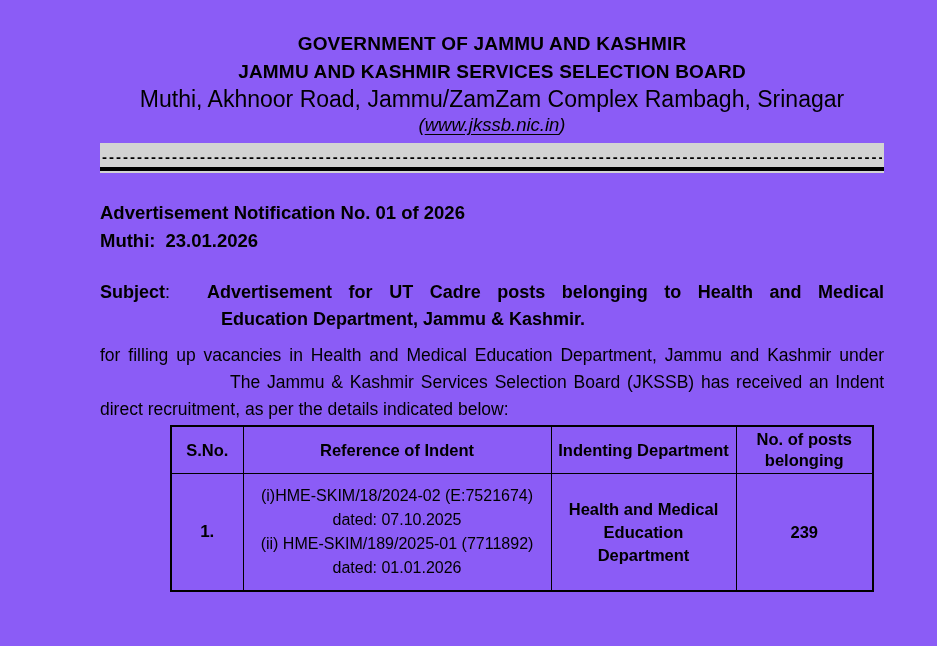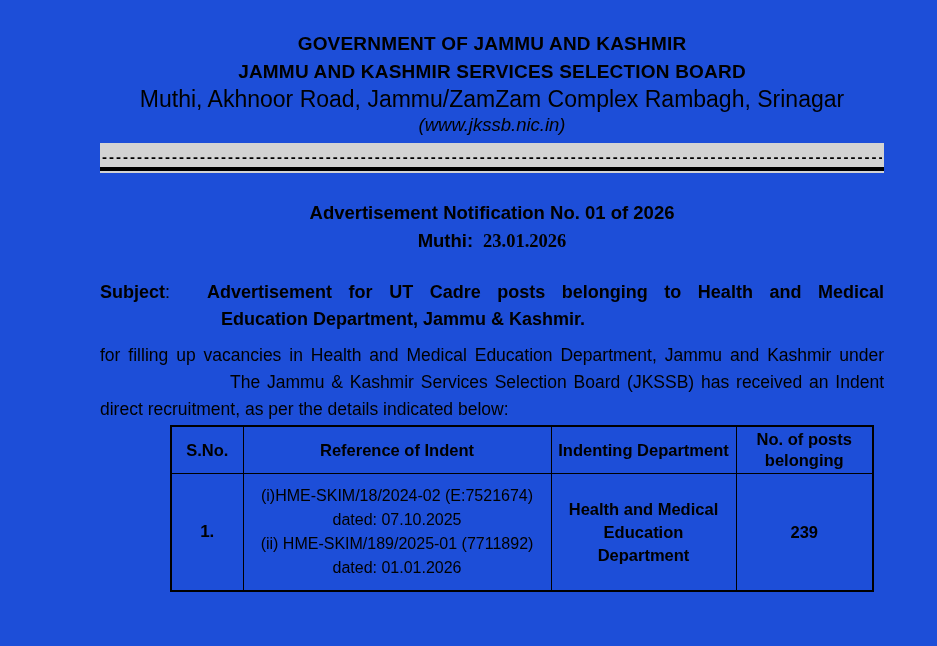--- a/index.html
+++ b/index.html
@@ -3,41 +3,41 @@
 <meta charset="utf-8">
 <style>
   * { margin: 0; padding: 0; box-sizing: border-box; }
   html, body { background: #ffffff; }
   body {
     width: 937px; height: 646px;
     font-family: "Liberation Sans", sans-serif;
     color: var(--text, #000000);
     overflow: hidden;
   }
-  .page { width: 937px; height: 646px; background: #1d4ed8; }
+  .page { width: 937px; height: 646px; background: #8b5cf6; }
   .content { margin-left: 100px; width: 784px; padding-top: 30px; }
 
   
   .org-line { text-align: center; font-weight: 700; font-size: 19px; line-height: 28px; letter-spacing: 0.2px; }
   .address-line { text-align: center; font-size: 23px; line-height: 26px; }
   .website-line { text-align: center; font-size: 18.5px; line-height: 26px; font-style: italic; }
-  .website-line a { color: var(--text, #000000); text-underline-offset: 3px; cursor: pointer; }
+  .website-line a { color: var(--text, #000000); text-decoration: underline; text-underline-offset: 3px; cursor: pointer; }
 
   
   .separator { position: relative; margin-top: 5px; height: 30px; background: var(--separator-bg, #d3d3d3); }
   .dashes {
     position: absolute; top: 0; left: 2px; right: 2px;
     line-height: 27px; font-size: 15px; font-weight: 700;
     letter-spacing: 2px; white-space: nowrap; overflow: hidden;
   }
   .black-bar { position: absolute; left: 0; right: 0; bottom: 2px; height: 4px; background: #000; }
 
   
-  .notif { margin-top: 26px; text-align: center; font-weight: 700; font-size: 18.5px; line-height: 28px; }
-  .notif .date-val { margin-left: 10px; font-family: Liberation Serif, serif; }
+  .notif { margin-top: 26px; text-align: left; font-weight: 700; font-size: 18.5px; line-height: 28px; }
+  .notif .date-val { margin-left: 10px; }
 
   
   .subject { margin-top: 24px; display: flex; font-size: 18px; line-height: 27px; }
   .subject-label-wrap { width: 107px; flex: 0 0 107px; }
   .subject-label { font-weight: 700; }
   .subject-colon { font-weight: 400; }
   .subject-text { flex: 1; font-weight: 700; }
   .subject-text .line2 { padding-left: 14px; }
 
   

